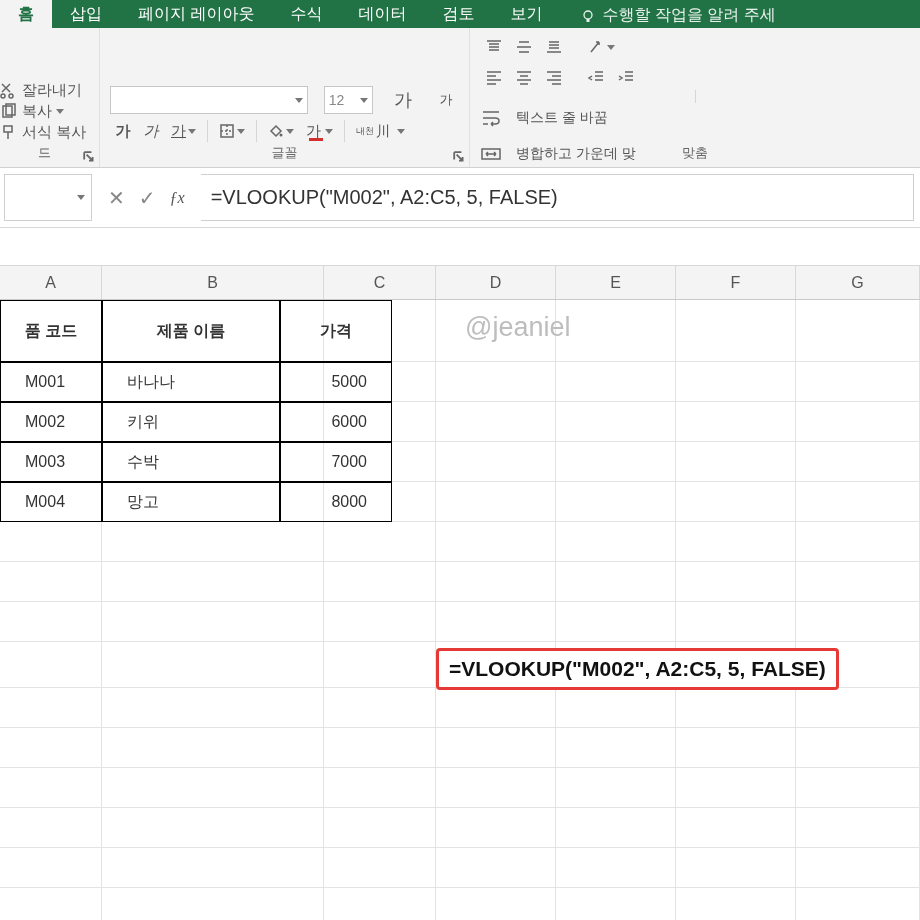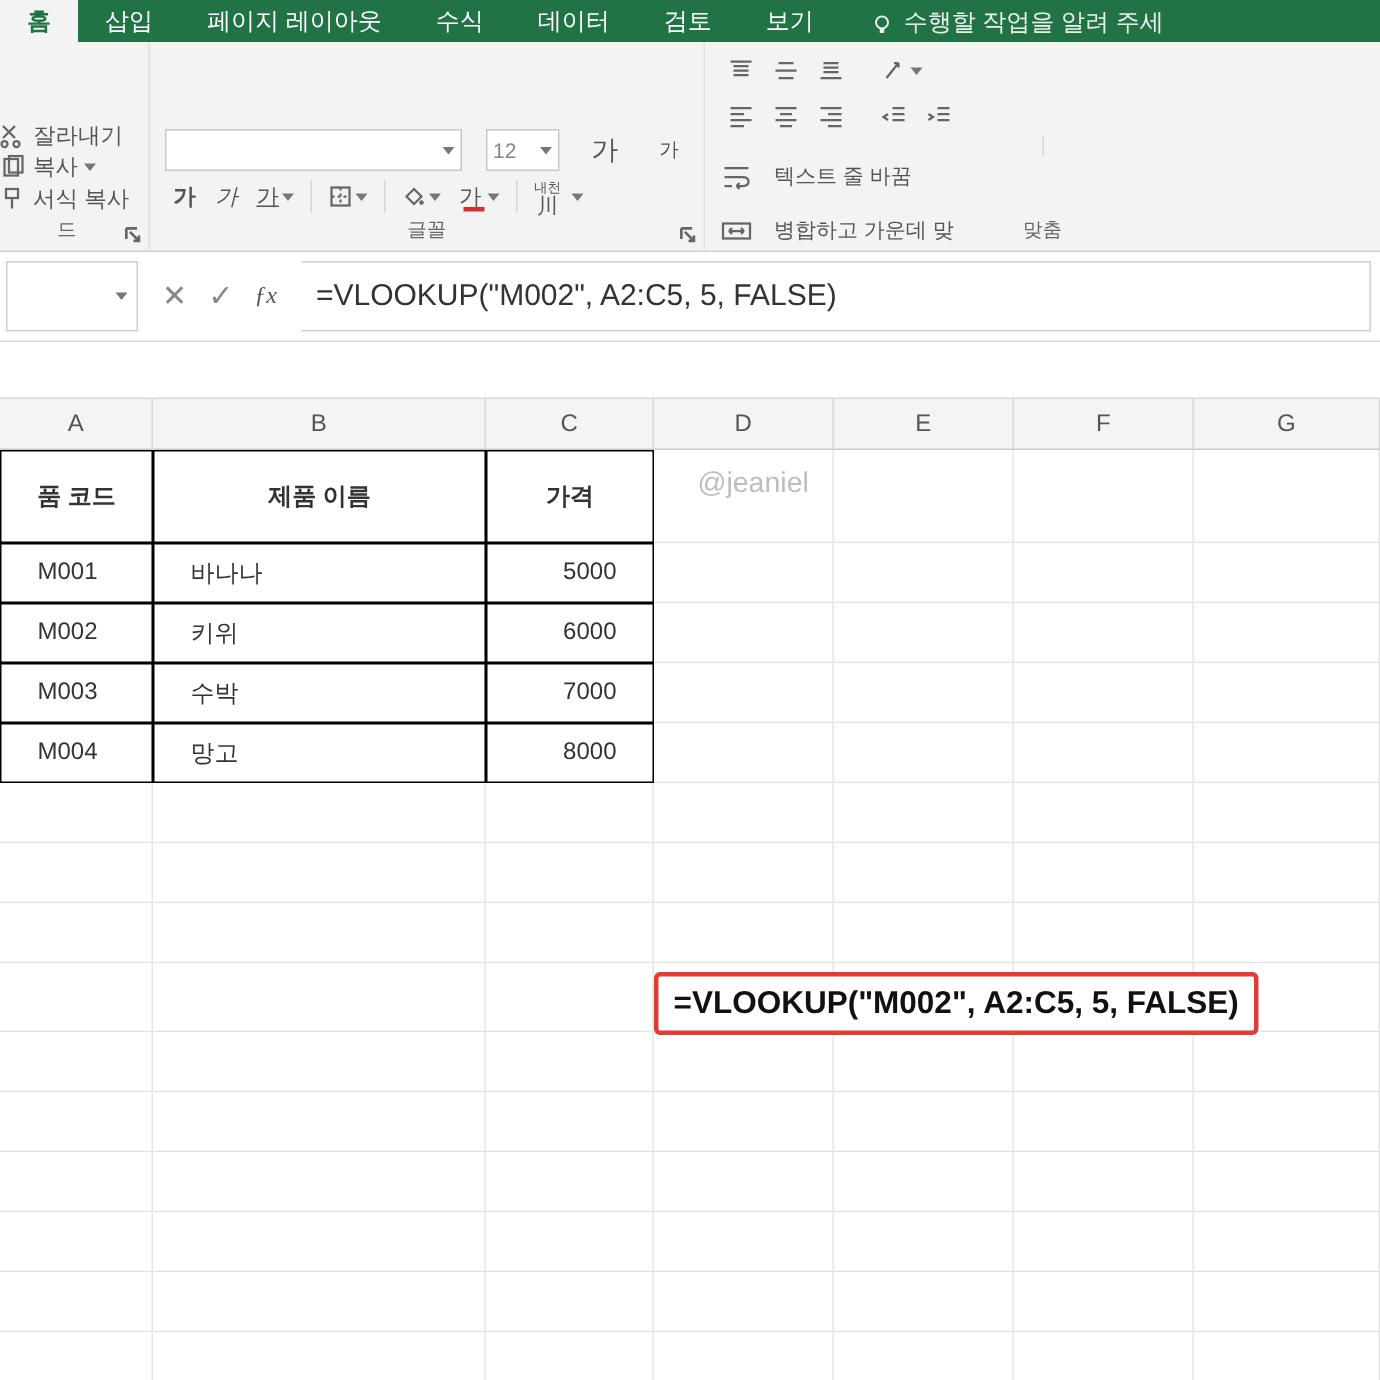--- a/index.html
+++ b/index.html
@@ -172,30 +172,30 @@
   .tbl{
     position:absolute;left:0;top:0;
   }
   .tbl .hcell,.tbl .dcell{
     border:1.5px solid #000;display:flex;align-items:center;
     font-size:16px;
   }
   .tbl .hcell{font-weight:700;justify-content:center;height:62px;}
   .tbl .dcell{height:40px;padding:0 24px;}
   .tbl .r{display:flex;}
-  .tbl .wA{width:102px;} .tbl .wB{width:222px;} .tbl .wC{width:112px;}
+  .tbl .wA{width:102px;} .tbl .wB{width:178px;} .tbl .wC{width:112px;}
   .tbl .right{justify-content:flex-end;}
 
   
   .emptyrow{display:flex;height:40px;border-bottom:1px solid #e3e3e3;}
   .emptyrow .cell{background:#fff;}
 
   
   .wm{
-    position:absolute;left:465px;top:12px;color:#bdbdbd;font-size:19px;
+    position:absolute;left:465px;top:12px;color:#bdbdbd;font-size:27px;
     pointer-events:none;
   }
 
   
   .callout{
     position:absolute;left:436px;top:348px;
     border:3px solid #e53935;border-radius:4px;
     padding:6px 10px;font-size:21px;font-weight:700;color:#111;
     background:#fff;
     white-space:nowrap;
@@ -310,21 +310,21 @@
               <circle cx="13" cy="12" r="1.5" class="glyphf"></circle>
             </svg>
           <span class="tri"></span>
         </div>
         <div class="mini-btn">
           <span>가</span>
           <span style="display:inline-block;width:14px;height:3px;background:#d32f2f;margin-left:-14px;margin-top:16px;position:relative"></span>
           <span class="tri"></span>
         </div>
         <div style="width:1px;height:22px;background:#d6d6d6;margin:0 4px"></div>
-        <div class="mini-btn" style="flex-direction:column;line-height:10px">
+        <div class="mini-btn" style="flex-direction:row;line-height:10px">
           <span style="font-size:9px">내천</span>
           <span style="font-size:14px">川</span>
         </div>
         <span class="tri" style="align-self:center"></span>
       </div>
     </div>
     <div class="group-label">글꼴</div>
     <div class="launcher">
       <svg viewBox="0 0 10 10">
           <path class="glyph" d="M1 1 H7 M1 1 V7 M3 3 L8 8 M8 5 V8 H5"></path>

